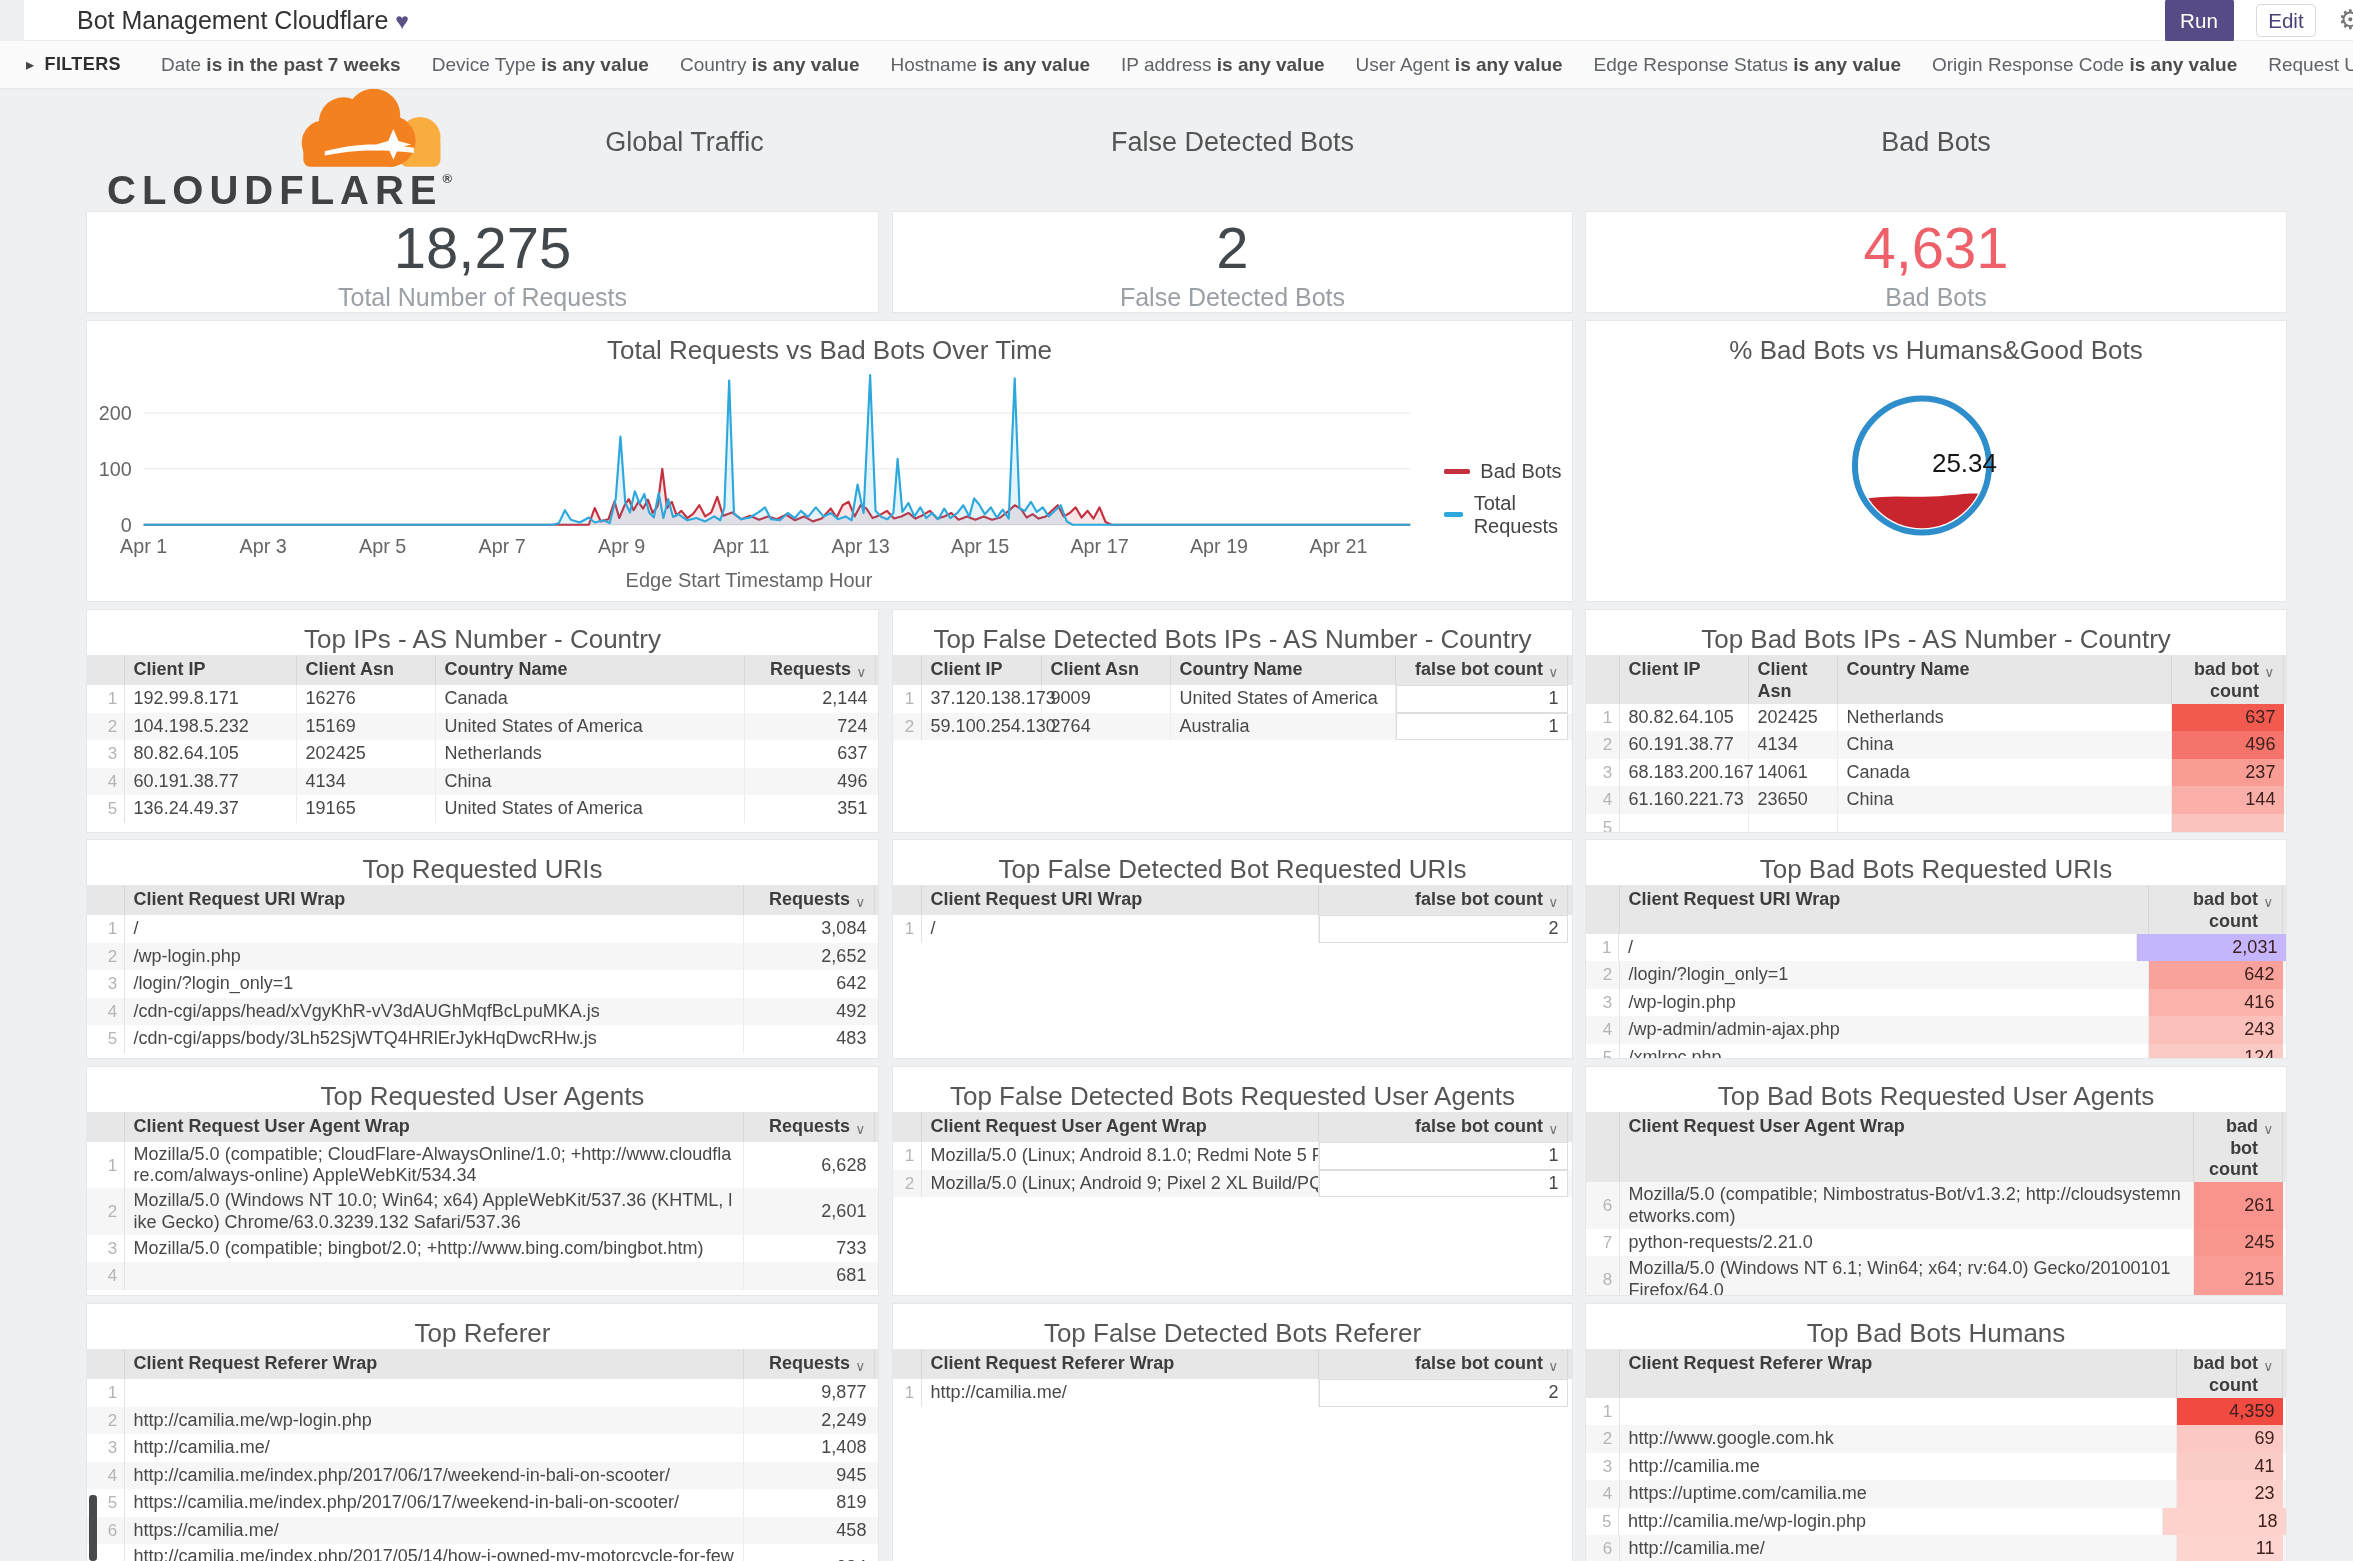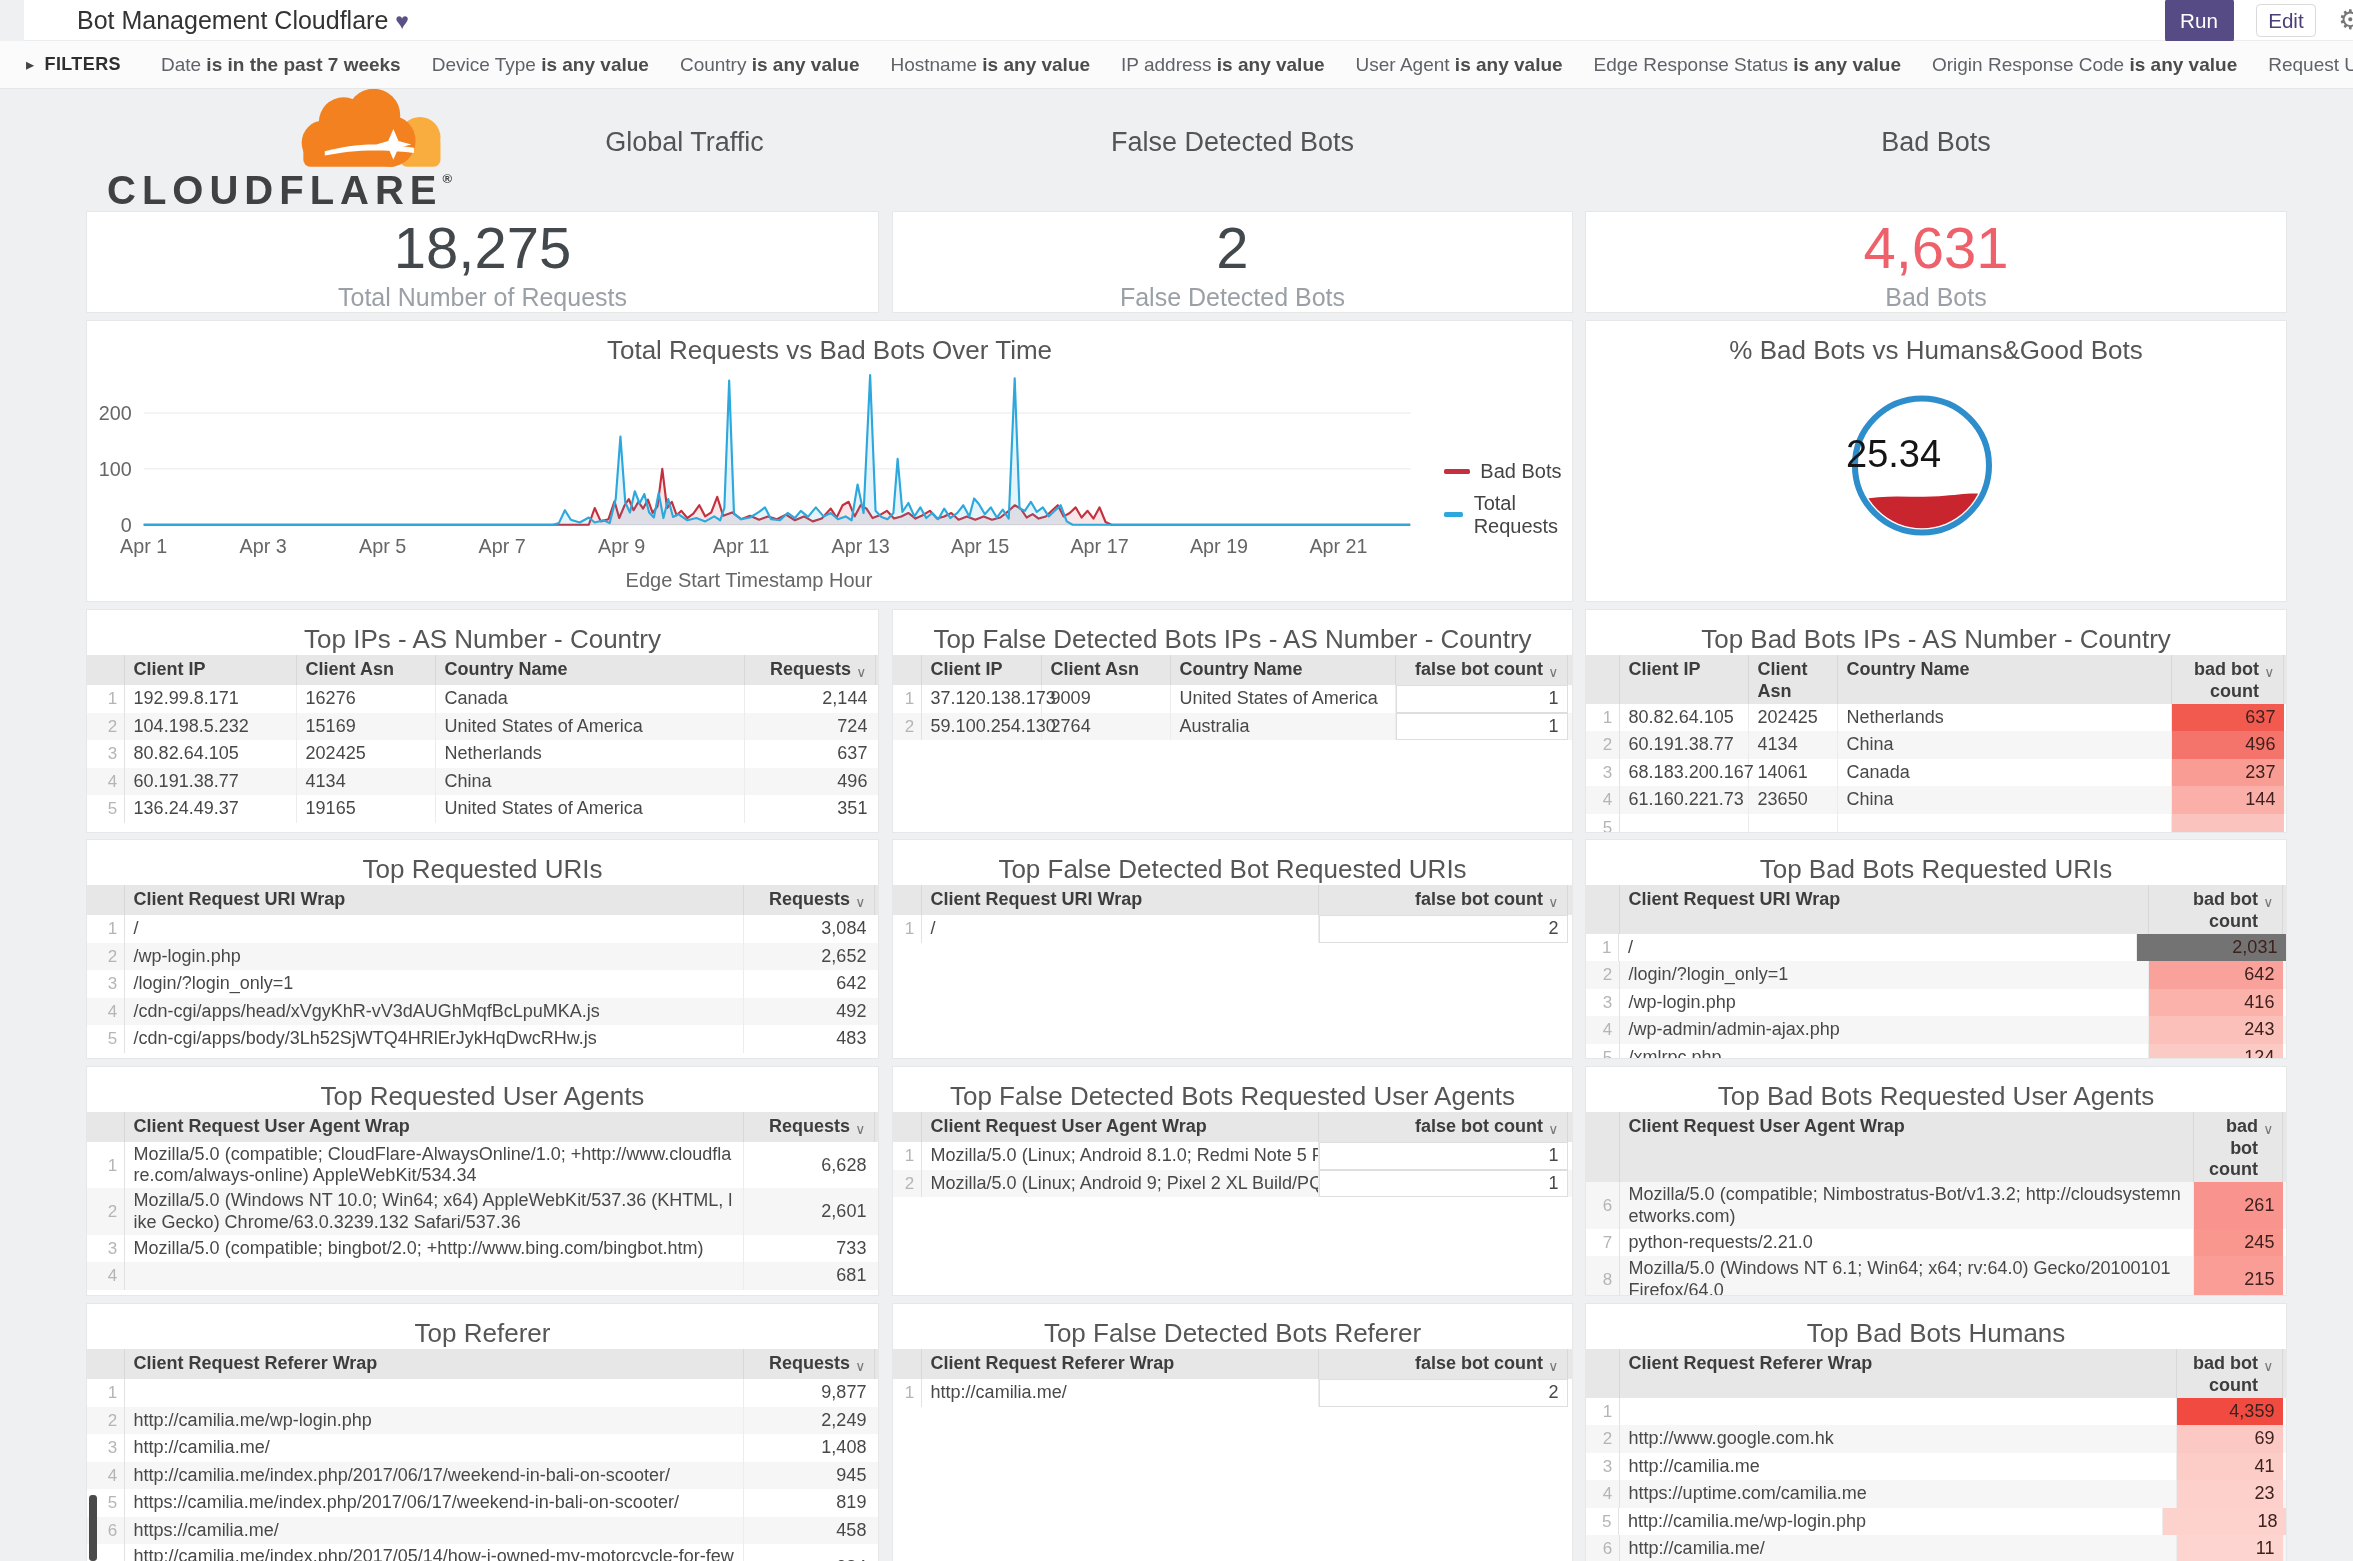--- a/index.html
+++ b/index.html
@@ -45,22 +45,22 @@
   .kpi-num.accent { color:#ee616b; }
   .kpi-label { font-size:25px; color:#9aa0a6; margin-top:3.4px; }
 
   
   svg text { font-family:"Liberation Sans","DejaVu Sans",sans-serif; }
   .axis-title { position:absolute; left:0; top:248px; width:1324px; text-align:center;
     font-size:20px; color:#666; }
   .legend { position:absolute; left:1357px; top:139px; }
   .litem { display:flex; align-items:center; margin-bottom:8.6px; font-size:20px; color:#444; }
   .ldash { width:26px; height:4.3px; border-radius:1.7px; margin-right:10.3px; display:inline-block; }
-  .gauge-num { position:absolute; left:260px; top:112px; width:151px; text-align:left;
-    font-size:38px; color:#151515; }
+  .gauge-num { position:absolute; left:260px; top:127px; width:151px; text-align:right;
+    font-size:26px; color:#151515; }
 
   
   .thost { width:100%; }
   .trow { display:flex; min-height:27.5px; background:#fff; }
   .trow.stripe { background:#f6f6f7; }
   .trow.thead { background:#e7e7e7; min-height:29px; }
   .tcell { display:flex; align-items:center; padding:1.7px 8.6px; font-size:18px; color:#484848;
     border-right:0.9px solid #ececec; line-height:21.5px; }
   .tcell:last-child { border-right:none; }
   .trow.thead .tcell { font-weight:700; color:#3d3d3d; border-right:0.9px solid #d8d8d8;
@@ -373,21 +373,21 @@
   <div class="tile-title">Top Bad Bots Requested URIs</div>
   <div class="thost">
       <div class="trow thead">
         <div class="tcell th gutter" style="width: 34px;"></div>
         <div class="tcell" style="width: 529px;">Client Request URI Wrap</div>
         <div class="tcell right" style="width: 134px;">bad bot count<span class="chev">∨</span></div>
       </div>
       <div class="trow">
         <div class="tcell gutter" style="width: 34px;">1</div>
         <div class="tcell wrap" style="width: 529px;">/</div>
-        <div class="tcell right count" style="width: 152px; background: #737373;">2,031</div>
+        <div class="tcell right count" style="width: 152px; background: #c4b5fd;">2,031</div>
       </div>
       <div class="trow stripe">
         <div class="tcell gutter" style="width: 34px;">2</div>
         <div class="tcell wrap" style="width: 529px;">/login/?login_only=1</div>
         <div class="tcell right count" style="width: 134px; background: rgb(249, 162, 155);">642</div>
       </div>
       <div class="trow">
         <div class="tcell gutter" style="width: 34px;">3</div>
         <div class="tcell wrap" style="width: 529px;">/wp-login.php</div>
         <div class="tcell right count" style="width: 134px; background: rgb(250, 178, 171);">416</div>

